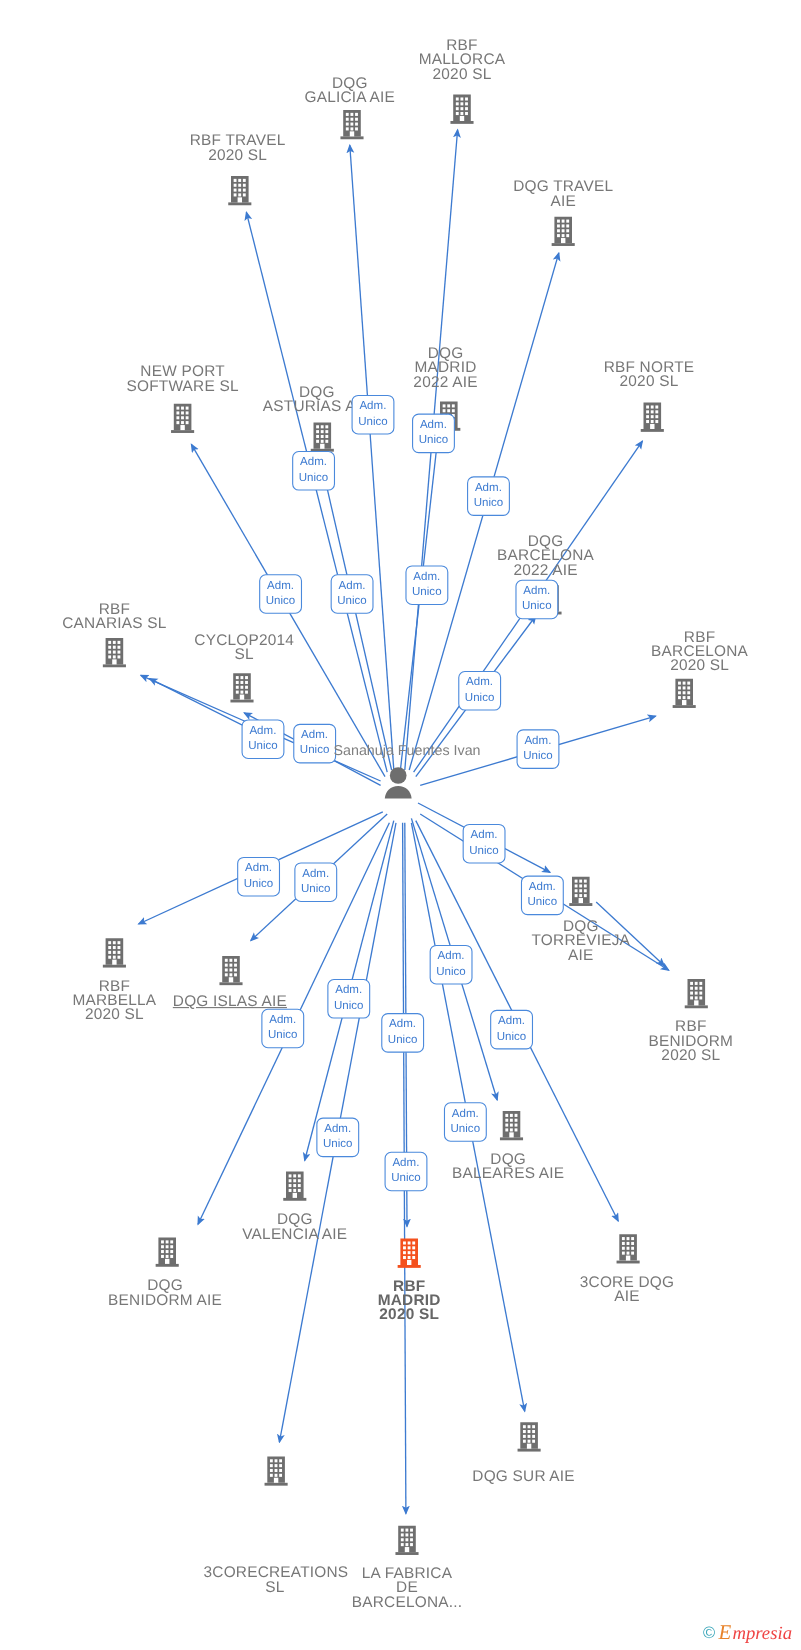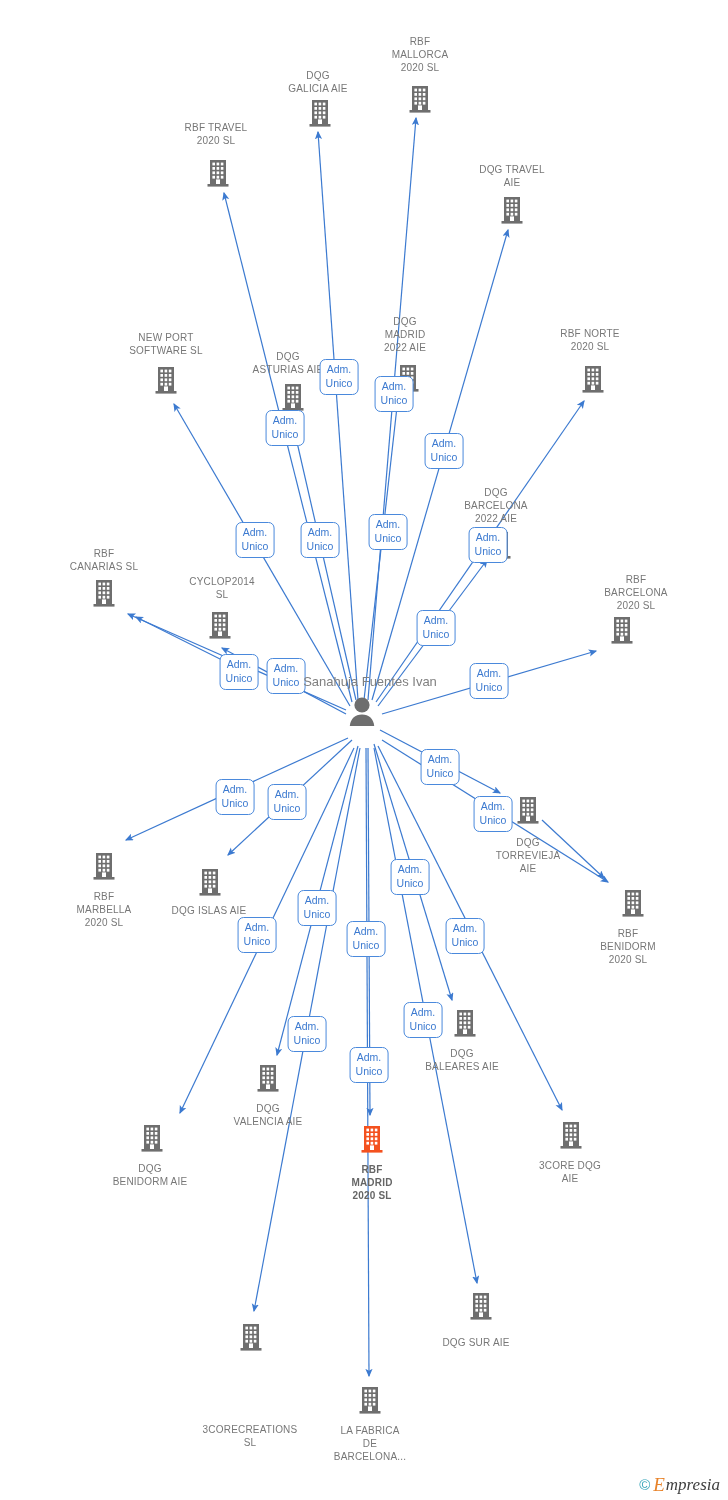--- a/index.html
+++ b/index.html
@@ -27,21 +27,21 @@
   .node {
     position: absolute;
     transform: translate(-50%, -50%);
     display: flex;
     flex-direction: column;
     align-items: center;
     width: 120px;
     pointer-events: auto;
   }
   .node-label {
-    font-size: 10px;
+    font-size: 14px;
     line-height: 13px;
     color: #777777;
     text-align: center;
     letter-spacing: 0.2px;
     white-space: pre-line;
     font-weight: normal;
   }
   .bldg-icon {
     display: block;
     width: 26px;
@@ -87,21 +87,21 @@
     font-size: 15px;
   }
   #watermark .wm-e {
     color: #e8832a;
     font-family: "Liberation Serif", serif;
     font-style: italic;
     font-size: 19px;
     line-height: 19px;
   }
   #watermark .wm-rest {
-    color: #404040;
+    color: #ef4444;
     font-family: "Liberation Serif", serif;
     font-style: italic;
     font-size: 17px;
     line-height: 17px;
     margin-left: -2px;
   }
 </style>
 </head>
 <body>
 
@@ -456,21 +456,21 @@
           <rect x="15.8" y="9" width="2.6" height="2.8" fill="#ffffff"></rect>
           <rect x="7.4" y="13.4" width="2.6" height="2.8" fill="#ffffff"></rect>
           <rect x="11.6" y="13.4" width="2.6" height="2.8" fill="#ffffff"></rect>
           <rect x="15.8" y="13.4" width="2.6" height="2.8" fill="#ffffff"></rect>
           <rect x="7.4" y="17.8" width="2.6" height="2.8" fill="#ffffff"></rect>
           <rect x="11.6" y="17.8" width="2.6" height="2.8" fill="#ffffff"></rect>
           <rect x="15.8" y="17.8" width="2.6" height="2.8" fill="#ffffff"></rect>
           <rect x="11.0" y="21.4" width="4.0" height="4.6" fill="#ffffff"></rect>
         </svg>
       </div>
-      <div class="node-label" style="position: absolute; left: 209px; top: 910px; transform: translate(-50%, -50%); width: 130px;">DQG ISLAS  AIE</div>
+      <div class="node-label" style="position: absolute; left: 209px; top: 910px; transform: translate(-50%, -50%); width: 130px; text-decoration: underline;">DQG ISLAS  AIE</div>
       <div class="node" style="left: 633px; top: 903px; width: 30px;">
         <svg class="bldg-icon" viewBox="0 0 26 30">
           <path d="M5 2 h16 v24 h-16 z" fill="#6e6e6e"></path>
           <rect x="2.5" y="26" width="21" height="2.6" fill="#6e6e6e"></rect>
           <rect x="7.4" y="4.6" width="2.6" height="2.8" fill="#ffffff"></rect>
           <rect x="11.6" y="4.6" width="2.6" height="2.8" fill="#ffffff"></rect>
           <rect x="15.8" y="4.6" width="2.6" height="2.8" fill="#ffffff"></rect>
           <rect x="7.4" y="9" width="2.6" height="2.8" fill="#ffffff"></rect>
           <rect x="11.6" y="9" width="2.6" height="2.8" fill="#ffffff"></rect>
           <rect x="15.8" y="9" width="2.6" height="2.8" fill="#ffffff"></rect>

